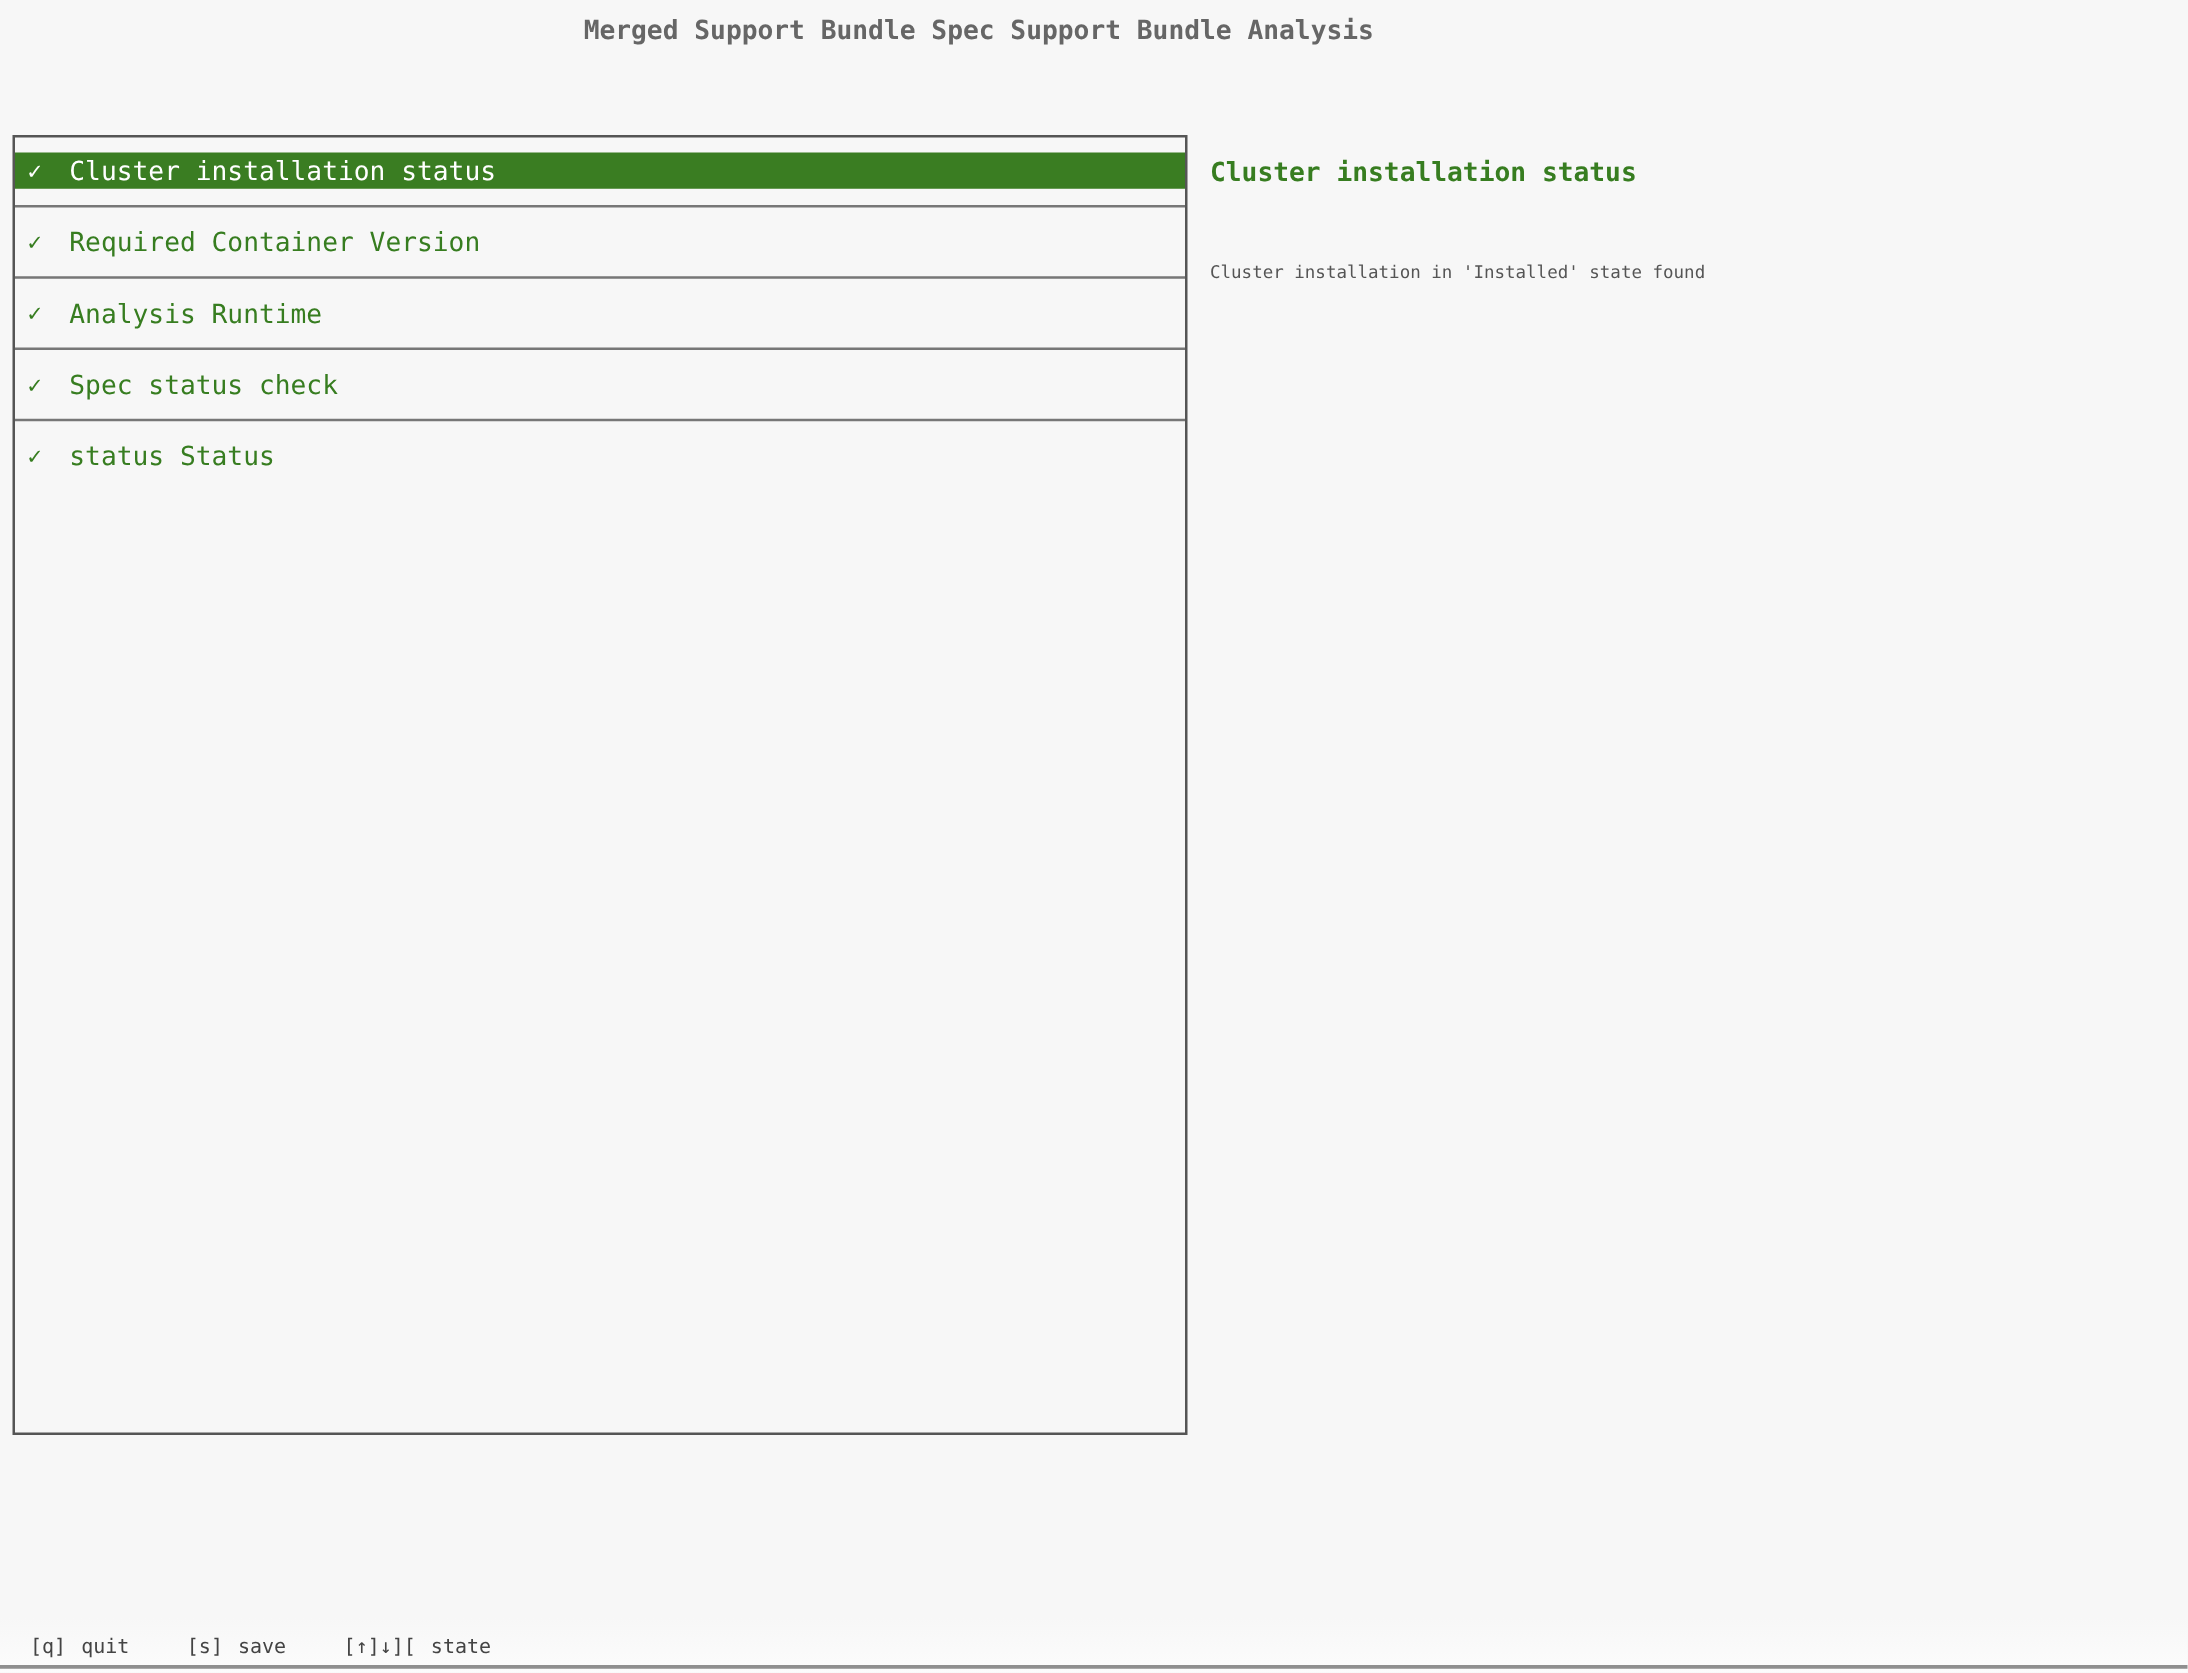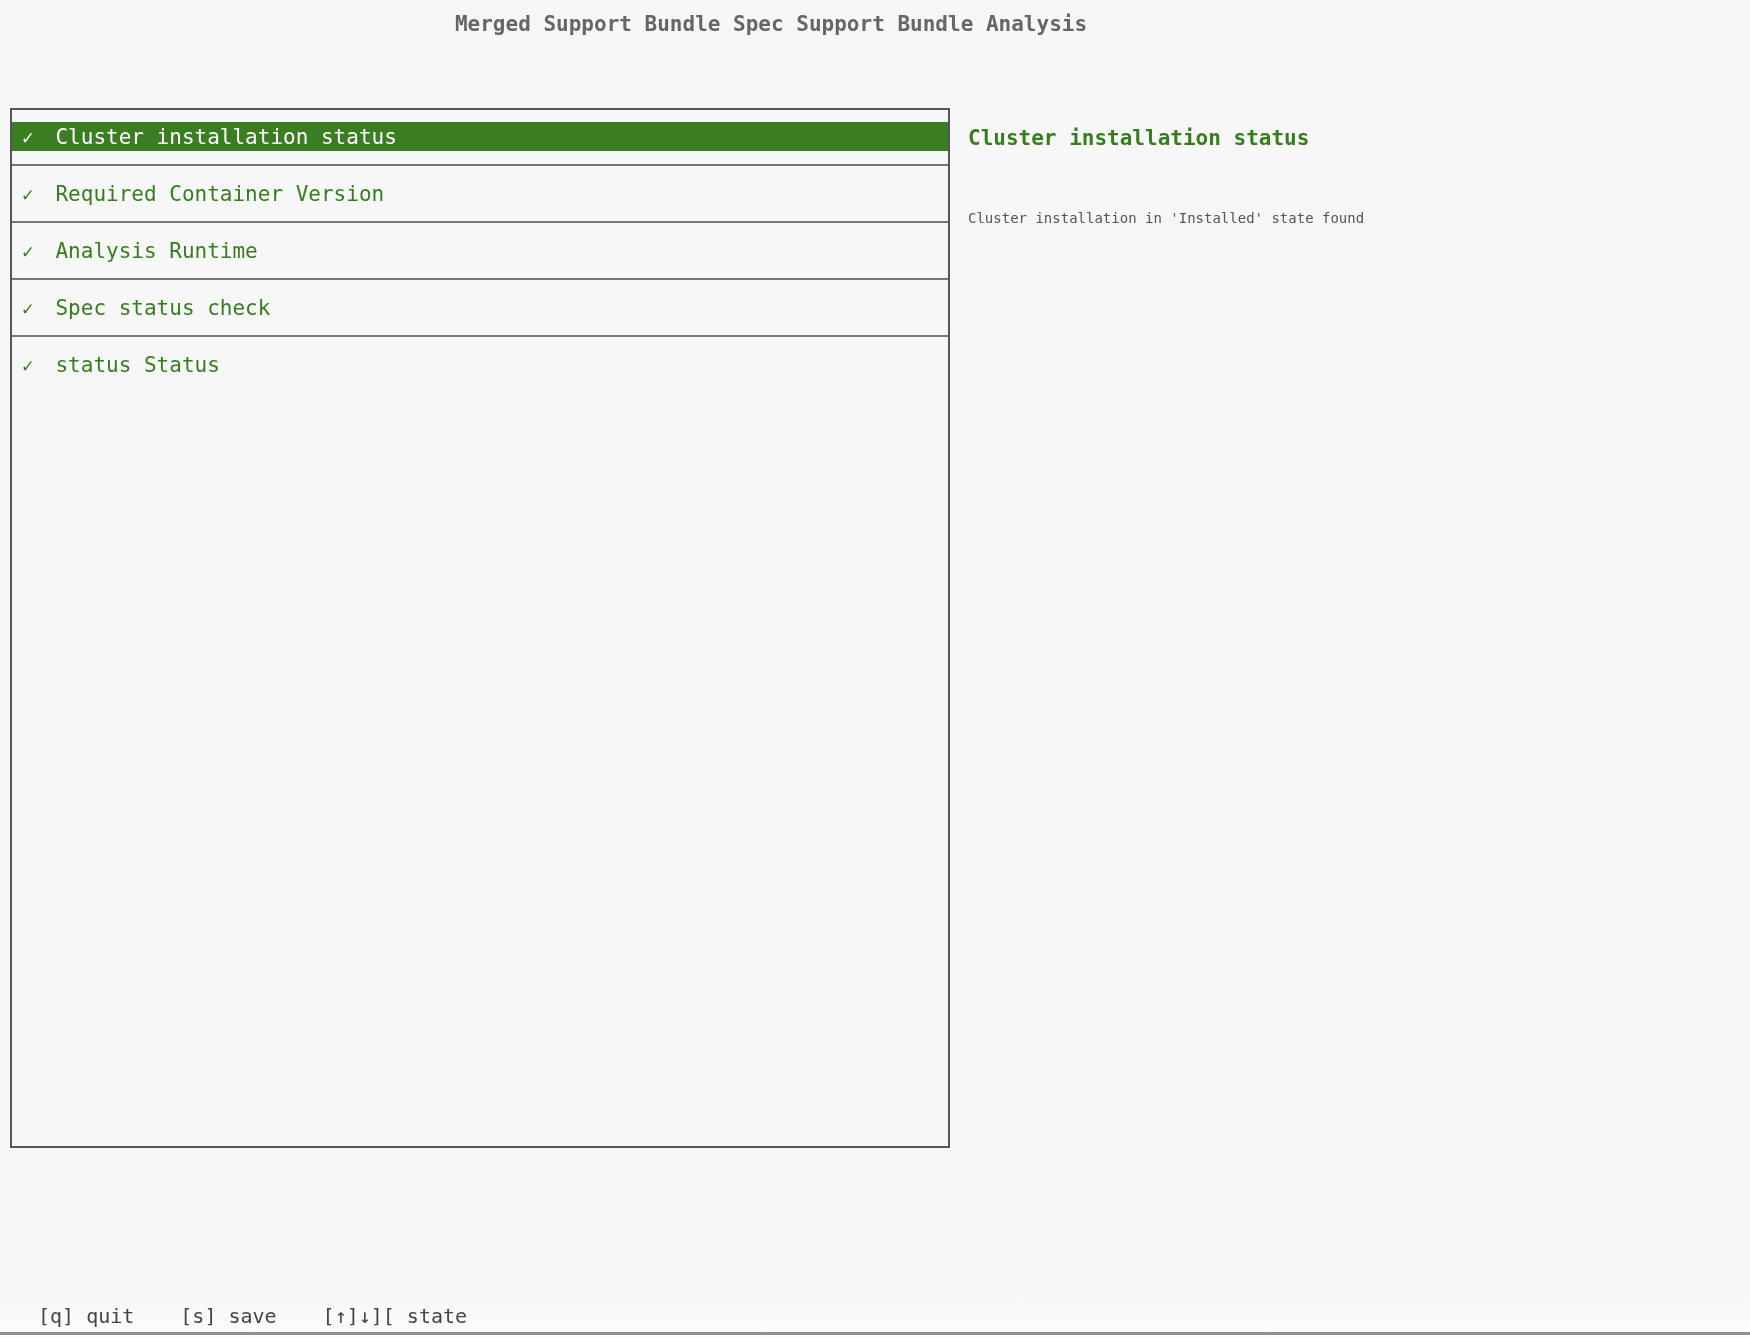--- a/index.html
+++ b/index.html
@@ -13,21 +13,21 @@
     background: #f7f7f7;
     font-family: "DejaVu Sans Mono", "Liberation Mono", monospace;
     overflow: hidden;
     color: #444;
   }
 
   
   .app-title {
     position: absolute;
     top: 12px;
-    left: 1px;
+    left: 13px;
     width: 1540px;
     text-align: center;
     font-size: 21px;
     font-weight: bold;
     color: #666666;
     white-space: pre;
   }
 
   
   .panel {
@@ -94,24 +94,24 @@
   }
 
   
   .footer {
     position: absolute;
     left: 0;
     top: 1294px;
     width: 100%;
     height: 44px;
     box-sizing: border-box;
-    padding-left: 38px;
+    padding-left: 24px;
     display: flex;
     align-items: center;
-    font-size: 20px;
+    font-size: 16px;
     color: #444444;
     background: linear-gradient(#f7f7f7, #fcfcfc);
   }
   .shortcut {
     margin-right: 46px;
     white-space: pre;
   }
   .sc-key {
     margin-right: 12px;
   }

